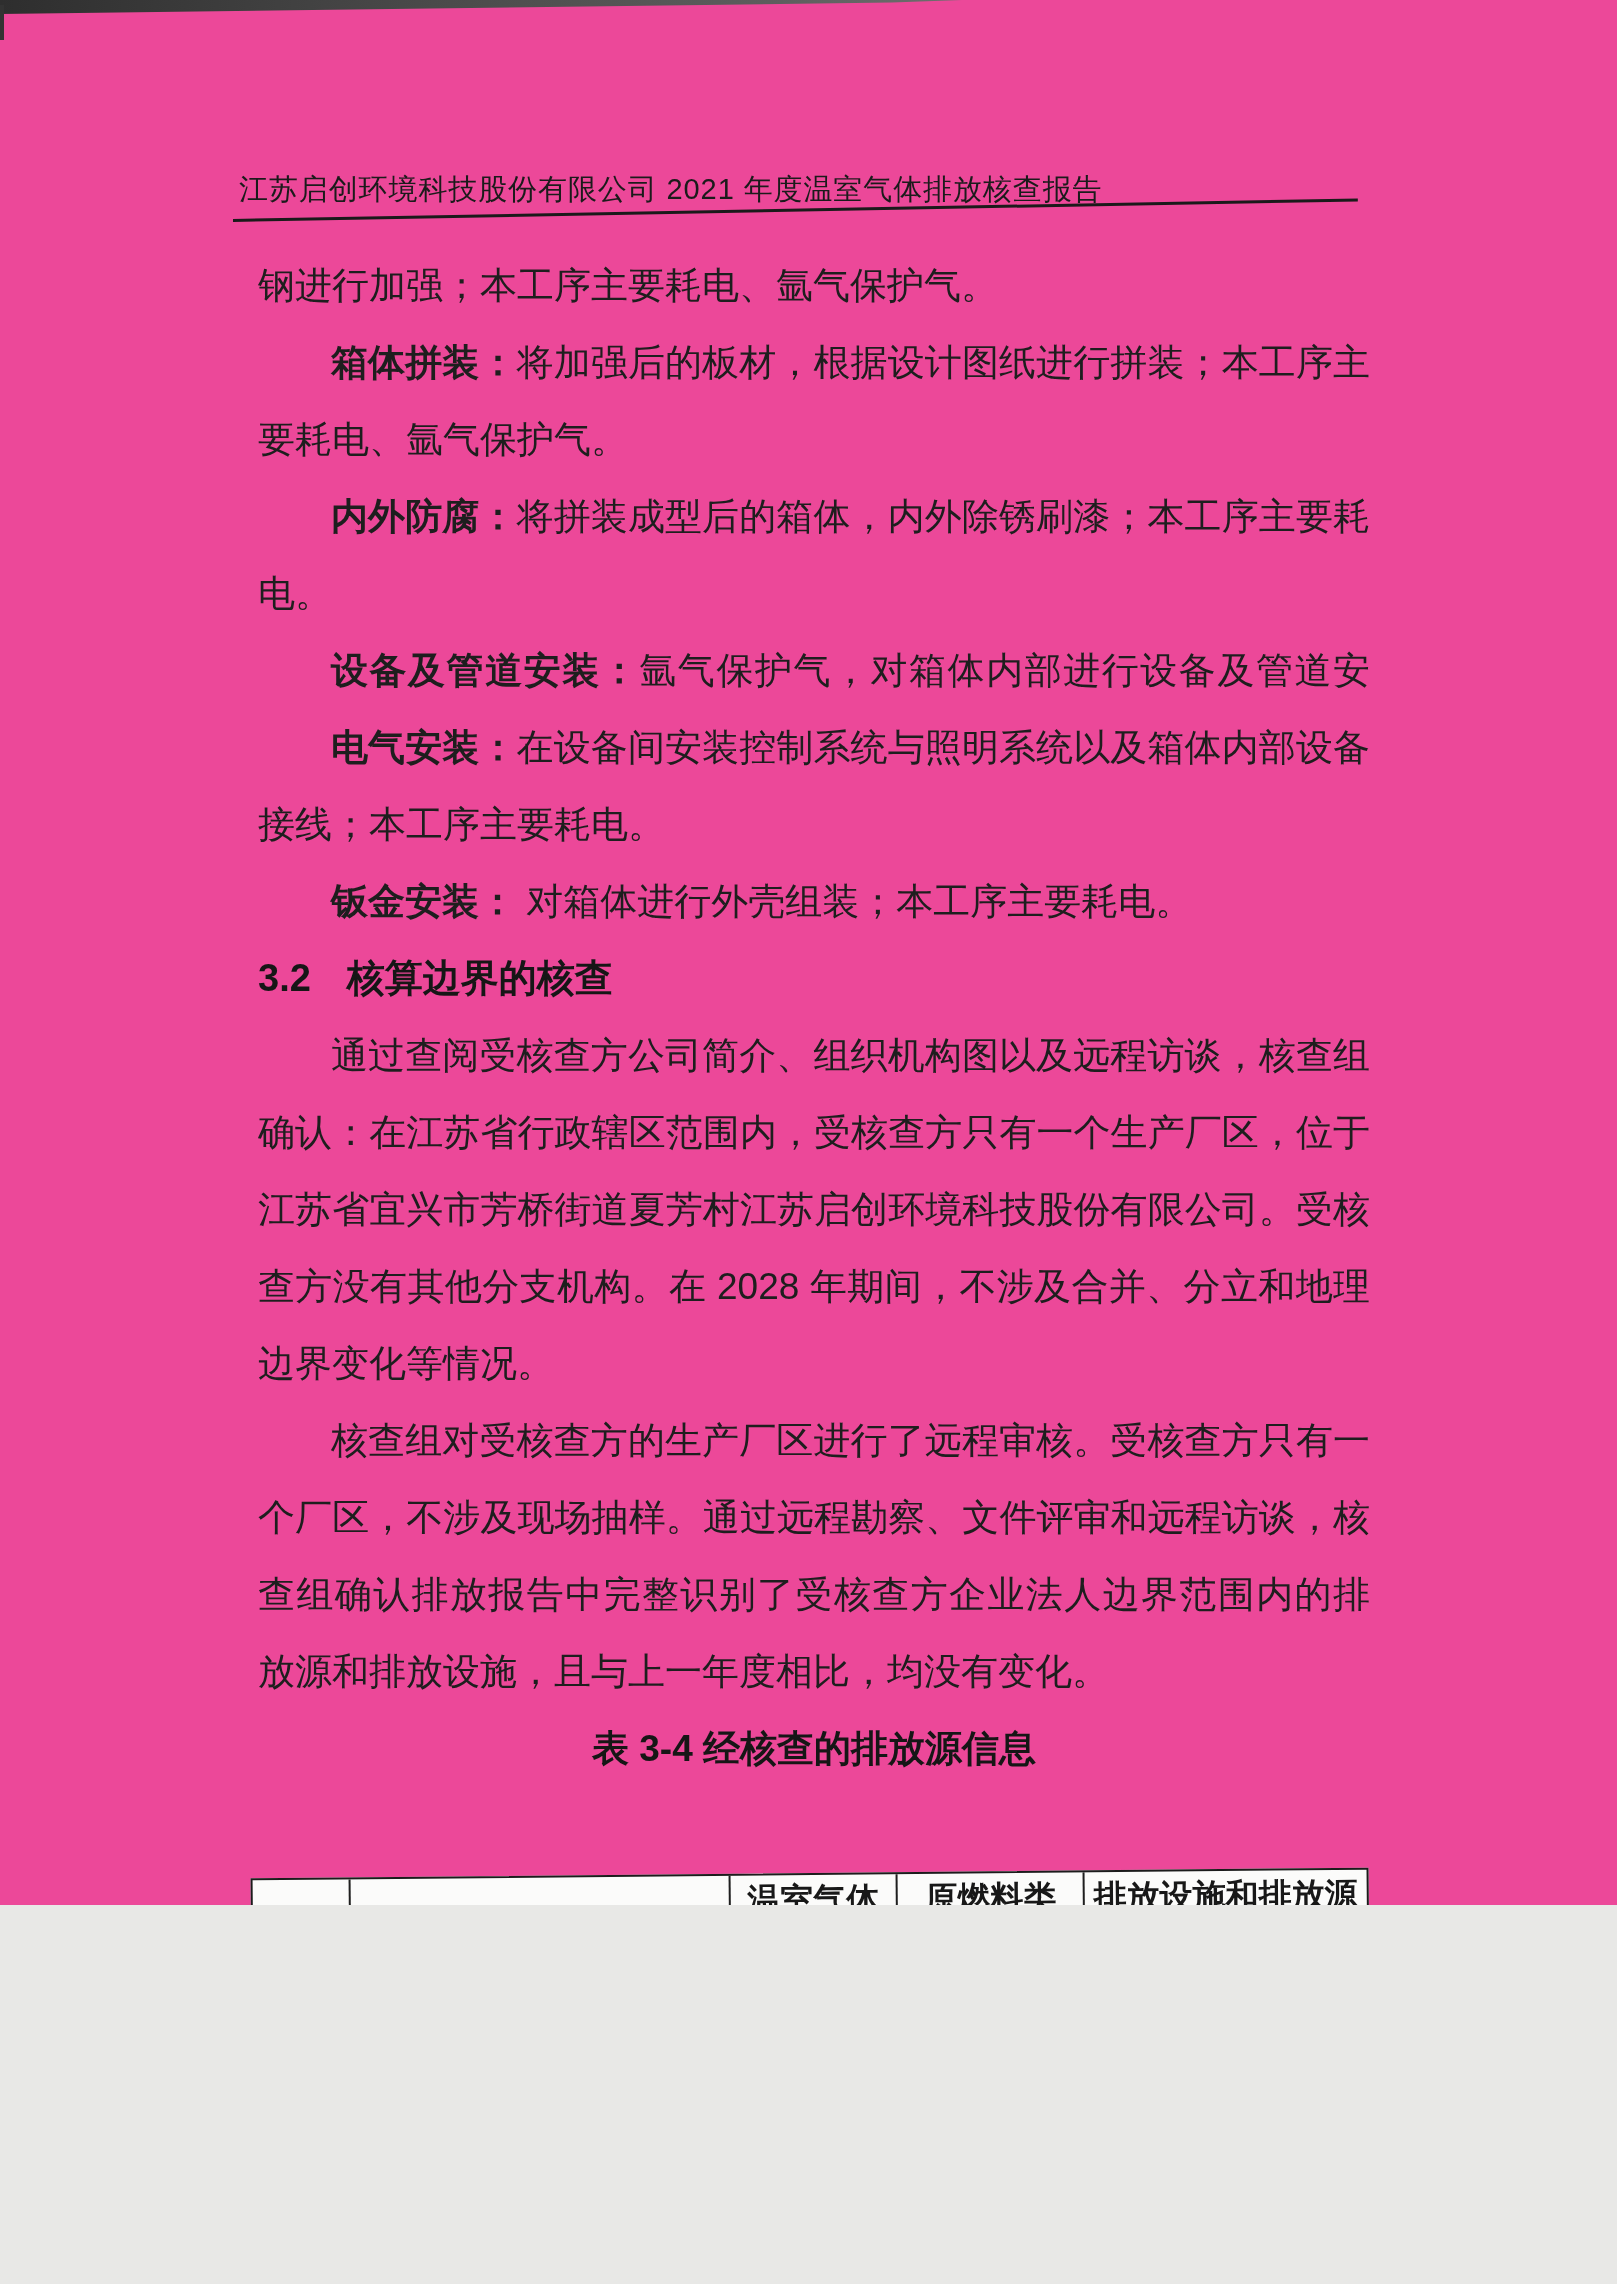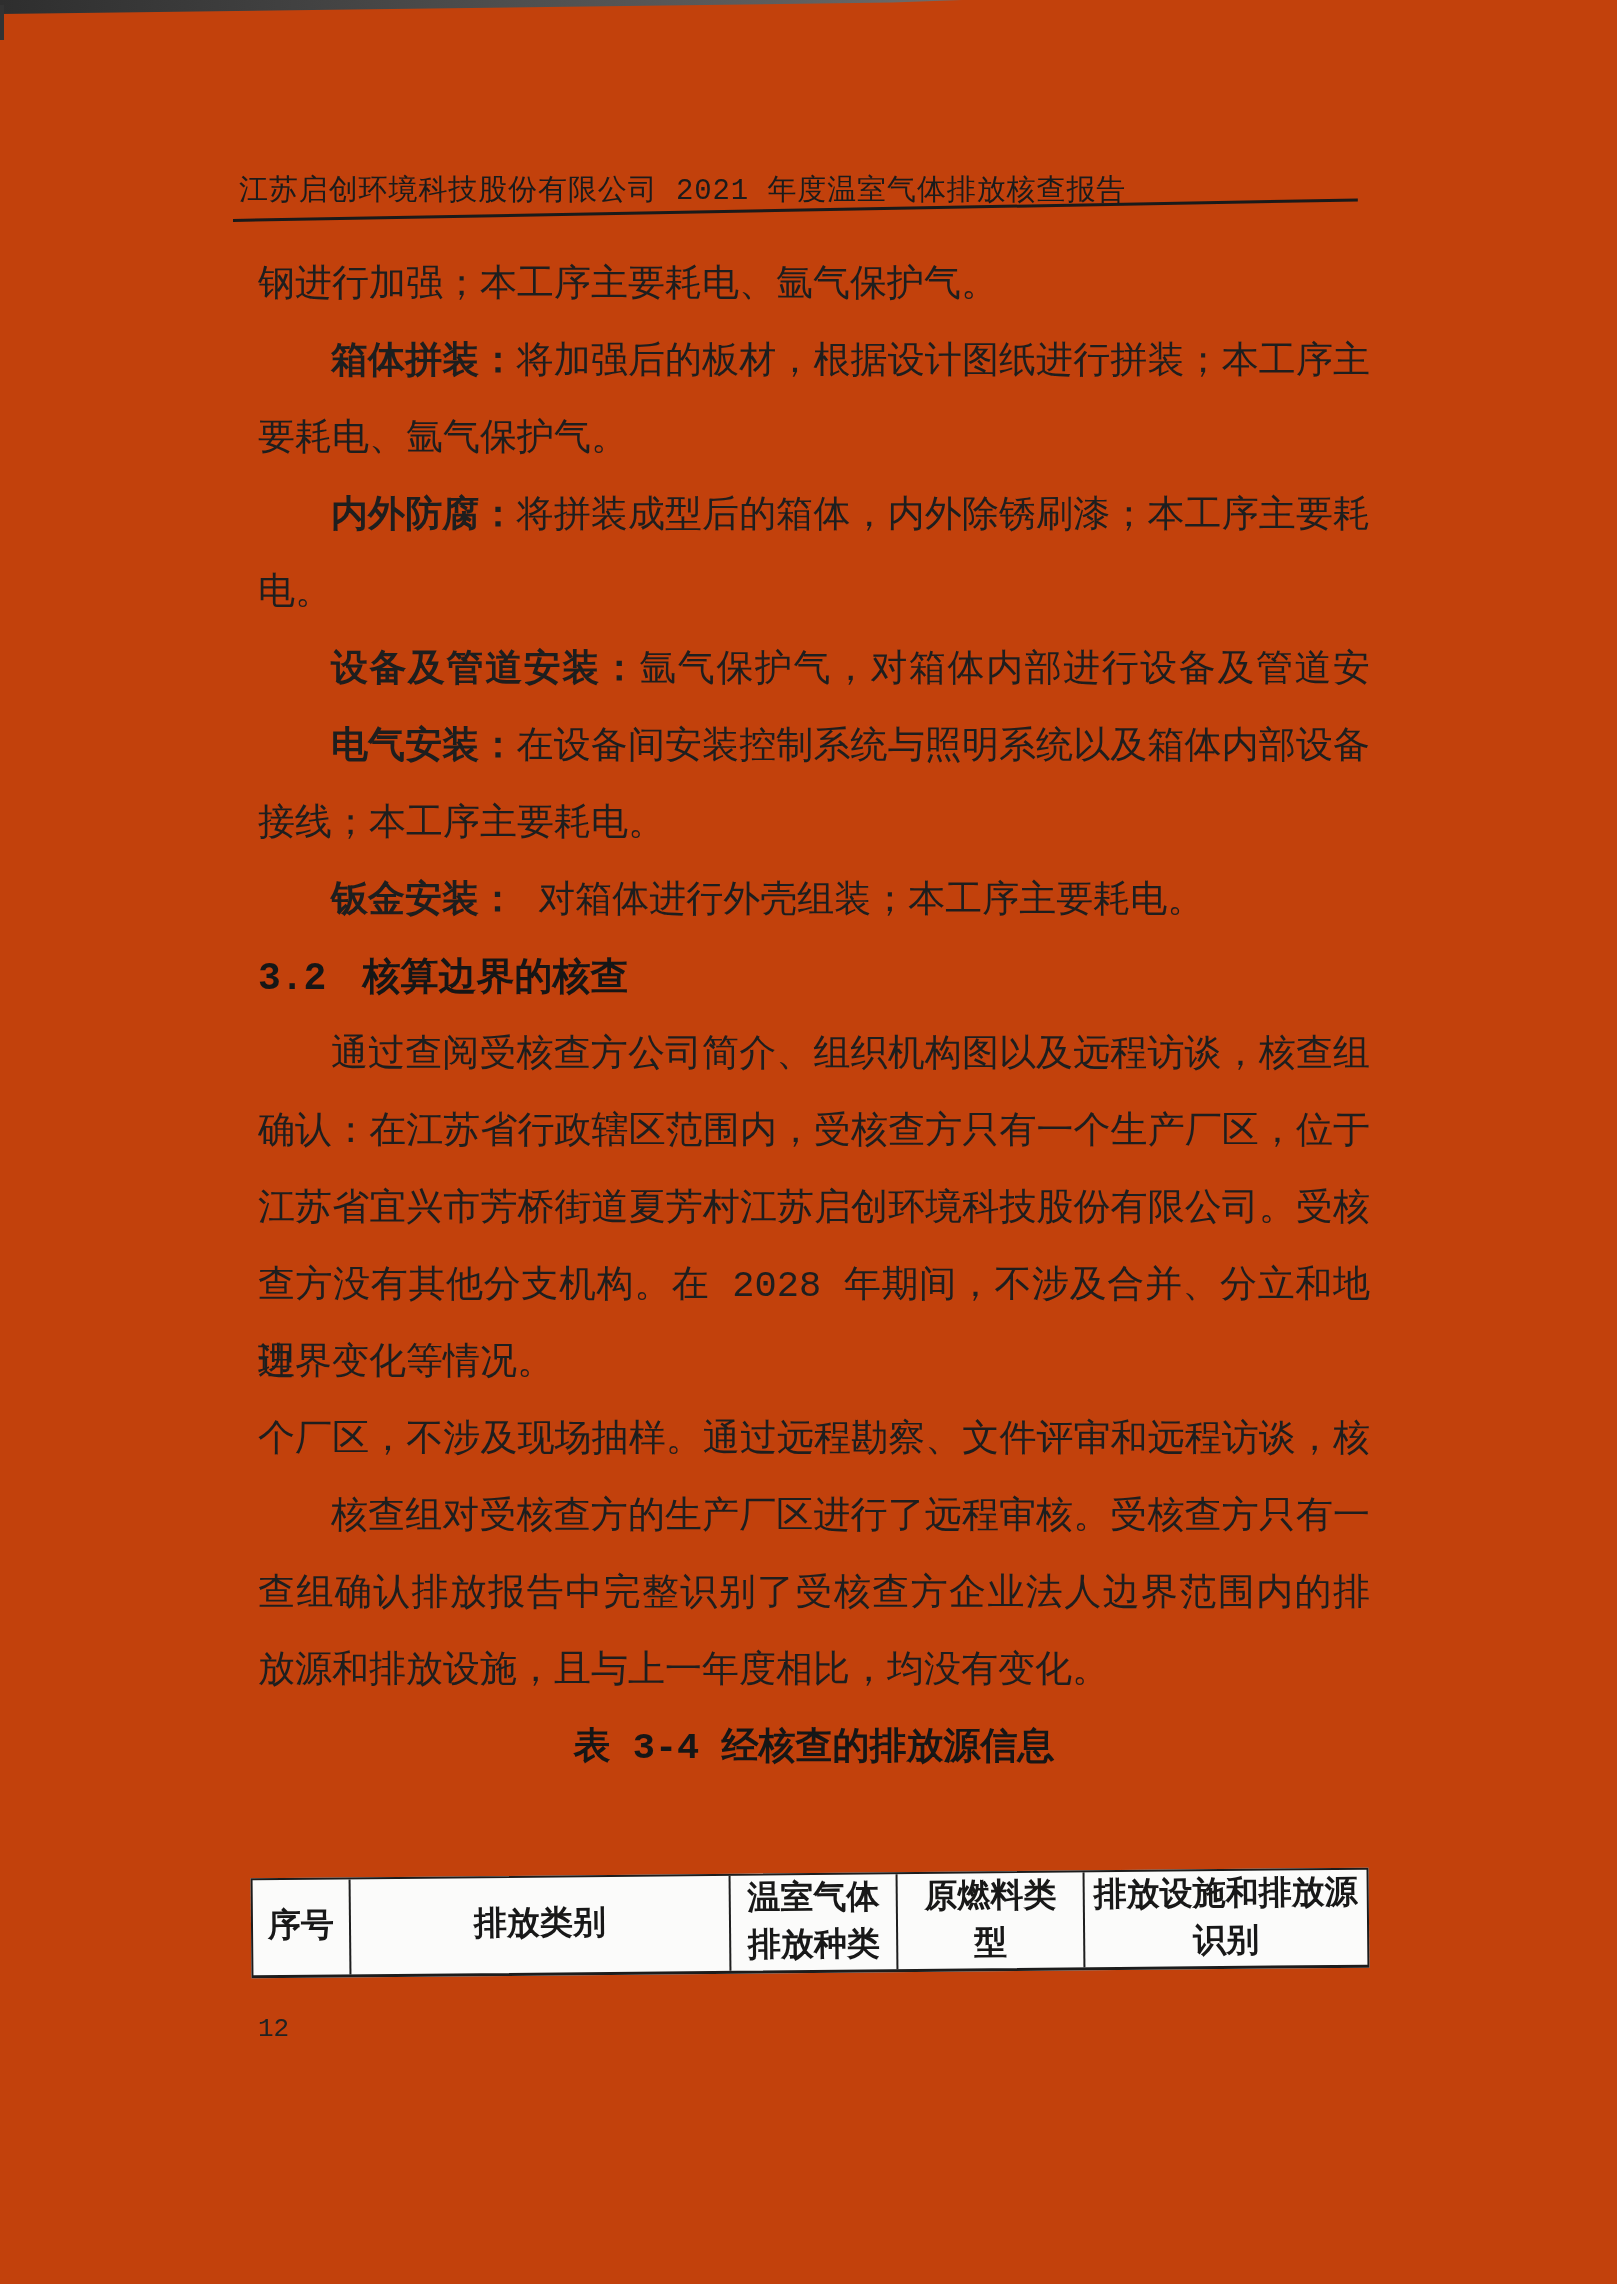--- a/index.html
+++ b/index.html
@@ -1,21 +1,21 @@
 <!DOCTYPE html>
 <html style="font-size:14px"><head>
 <meta charset="utf-8">
 <style>
   html,body{margin:0;padding:0;background:#e8e8e6;}
   #page{
     position:relative;
-    width:1618px;height:2284px;
-    background:#c2410c;
+    width:1618px;height:1905px;
+    background:#ec4899;
     overflow:hidden;
-    font-family:Liberation Mono, monospace;
+    font-family:Liberation Sans, sans-serif;
     color:#1e1e1e;
   }
   
   .scan-band{
     position:absolute;top:0;left:0;width:962px;height:14px;
     background:linear-gradient(90deg,#2e2e2e 0%,#4a4a4a 45%,#5d5d5d 80%,#6e6e6e 100%);
     clip-path:polygon(0 0,962px 0,892px 2.6px,0 14px);
   }
   .scan-sliver{
     position:absolute;top:5.2px;left:0;width:4.4px;height:35px;background:#333;
@@ -104,22 +104,22 @@
 
     <div class="line indent"><b class="lead">钣金安装：</b><span> 对箱体进行外壳组装；本工序主要耗电。</span></div>
 
     <div class="section-heading"><span class="h-num">3.2</span><span>核算边界的核查</span></div>
 
     <div class="line indent fill"><span>通过查阅受核查方公司简介、组织机构图以及远程访谈，核查组</span></div>
     <div class="line fill"><span>确认：在江苏省行政辖区范围内，受核查方只有一个生产厂区，位于</span></div>
     <div class="line fill"><span>江苏省宜兴市芳桥街道夏芳村江苏启创环境科技股份有限公司。受核</span></div>
     <div class="line fill"><span>查方没有其他分支机构。在 2028 年期间，不涉及合并、分立和地理</span></div>
     <div class="line"><span>边界变化等情况。</span></div>
+    <div class="line indent fill"><span>核查组对受核查方的生产厂区进行了远程审核。受核查方只有一</span></div>
     <div class="line fill"><span>个厂区，不涉及现场抽样。通过远程勘察、文件评审和远程访谈，核</span></div>
-    <div class="line indent fill"><span>核查组对受核查方的生产厂区进行了远程审核。受核查方只有一</span></div>
     <div class="line fill"><span>查组确认排放报告中完整识别了受核查方企业法人边界范围内的排</span></div>
     <div class="line"><span>放源和排放设施，且与上一年度相比，均没有变化。</span></div>
 
     <div class="table-title">表 3-4 经核查的排放源信息</div>
   </div>
 
   <div class="em-table">
     <div class="tcell">
       <span>序号</span>
       <span></span>

